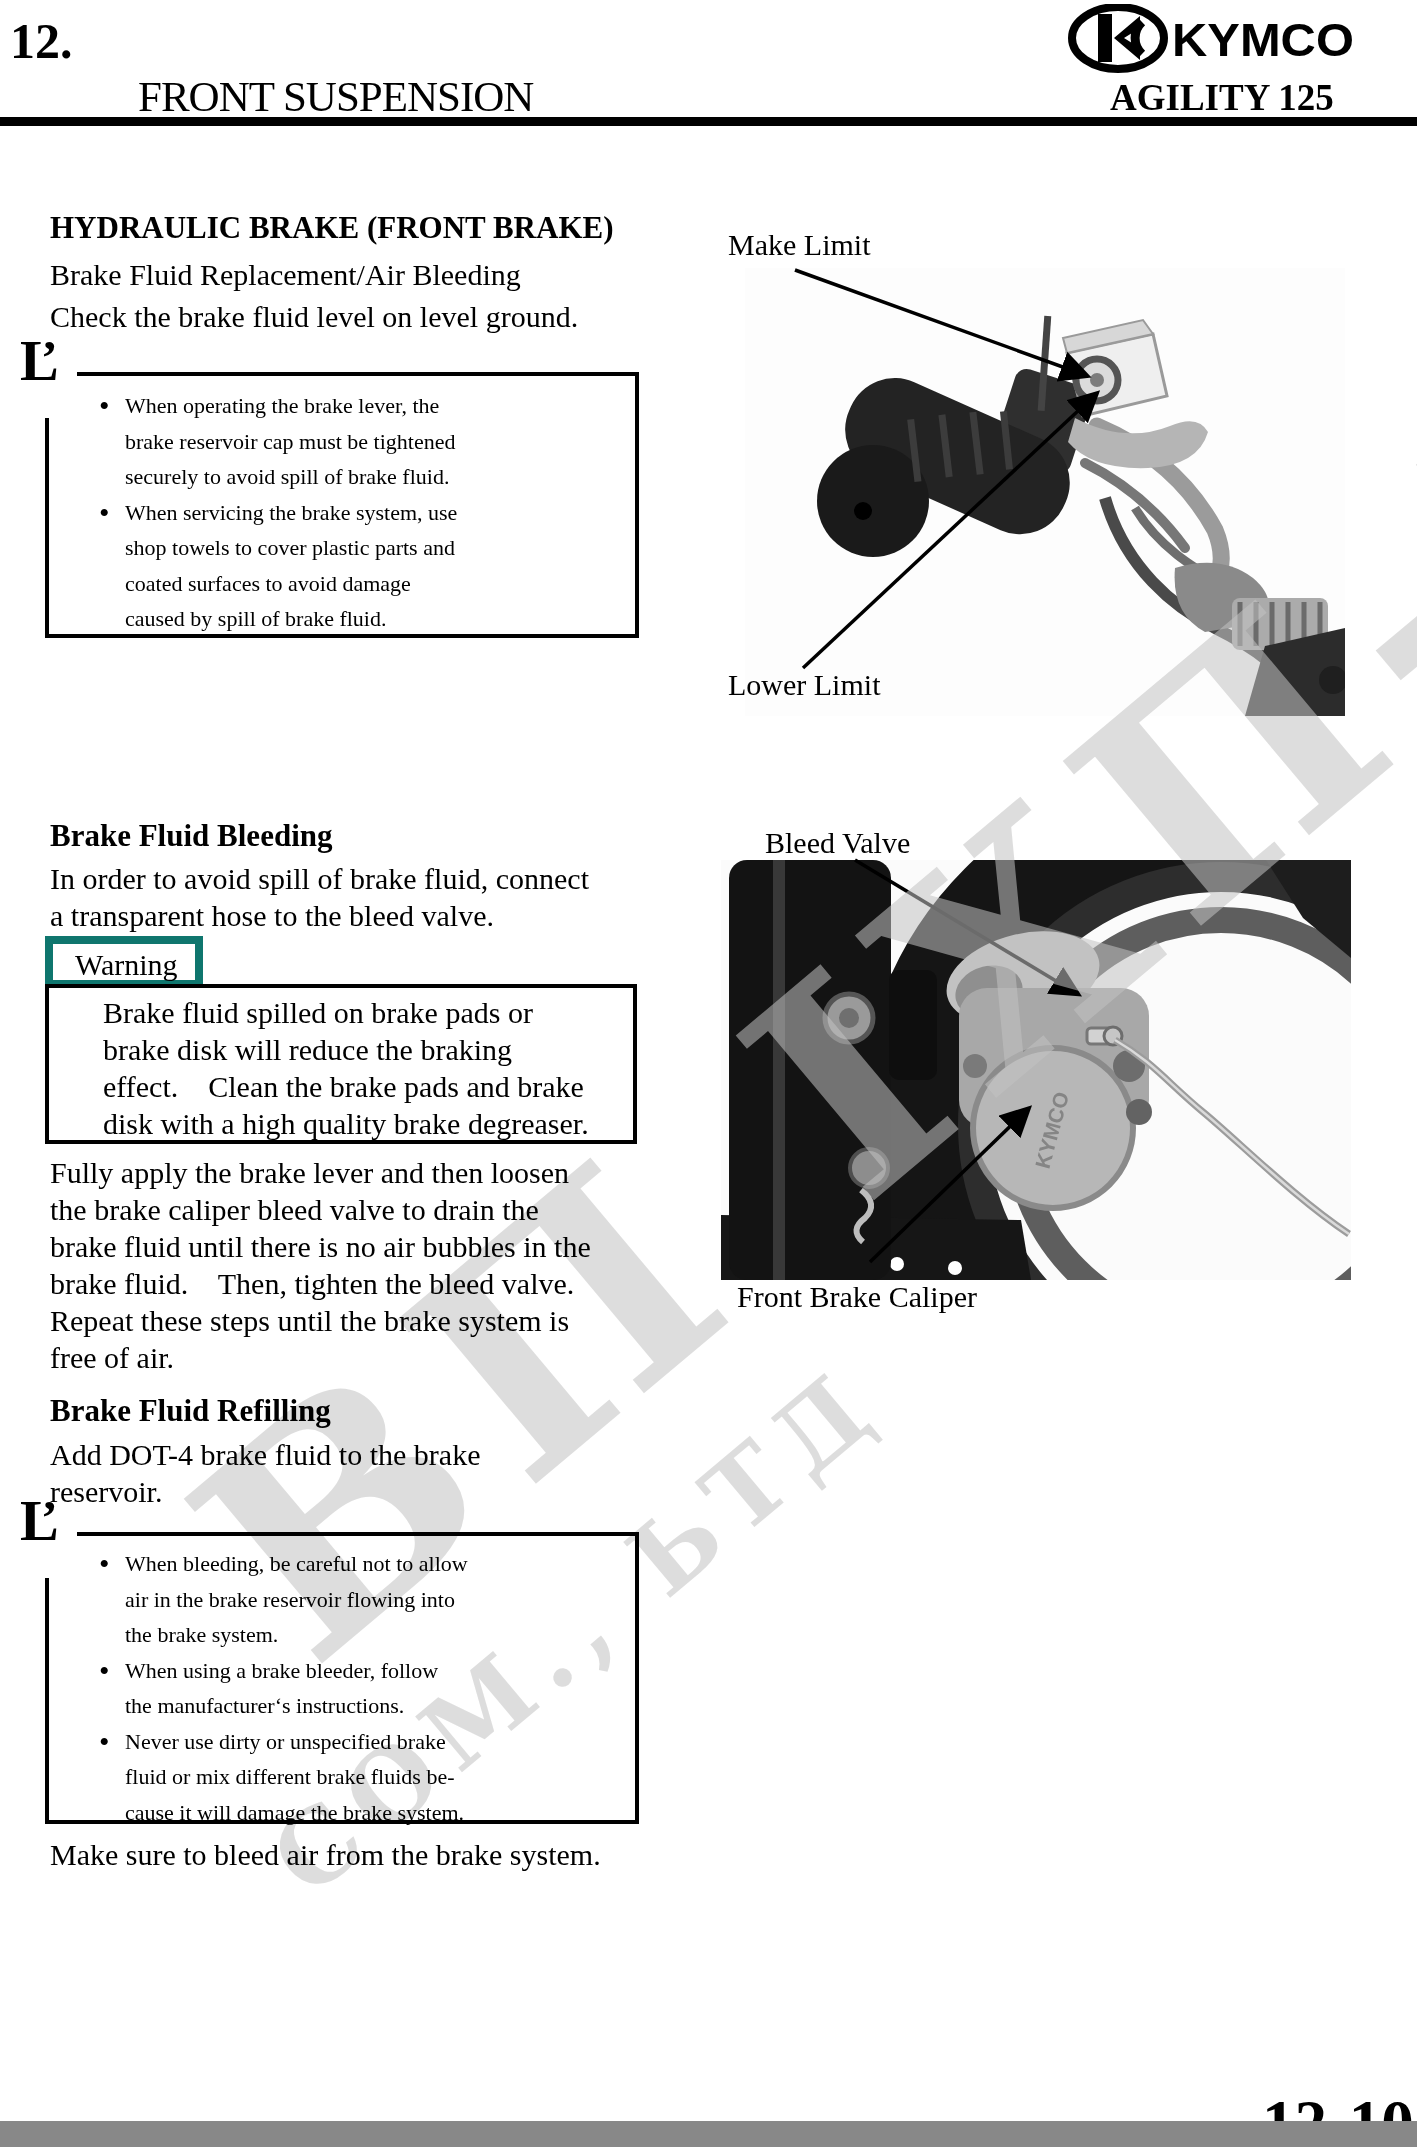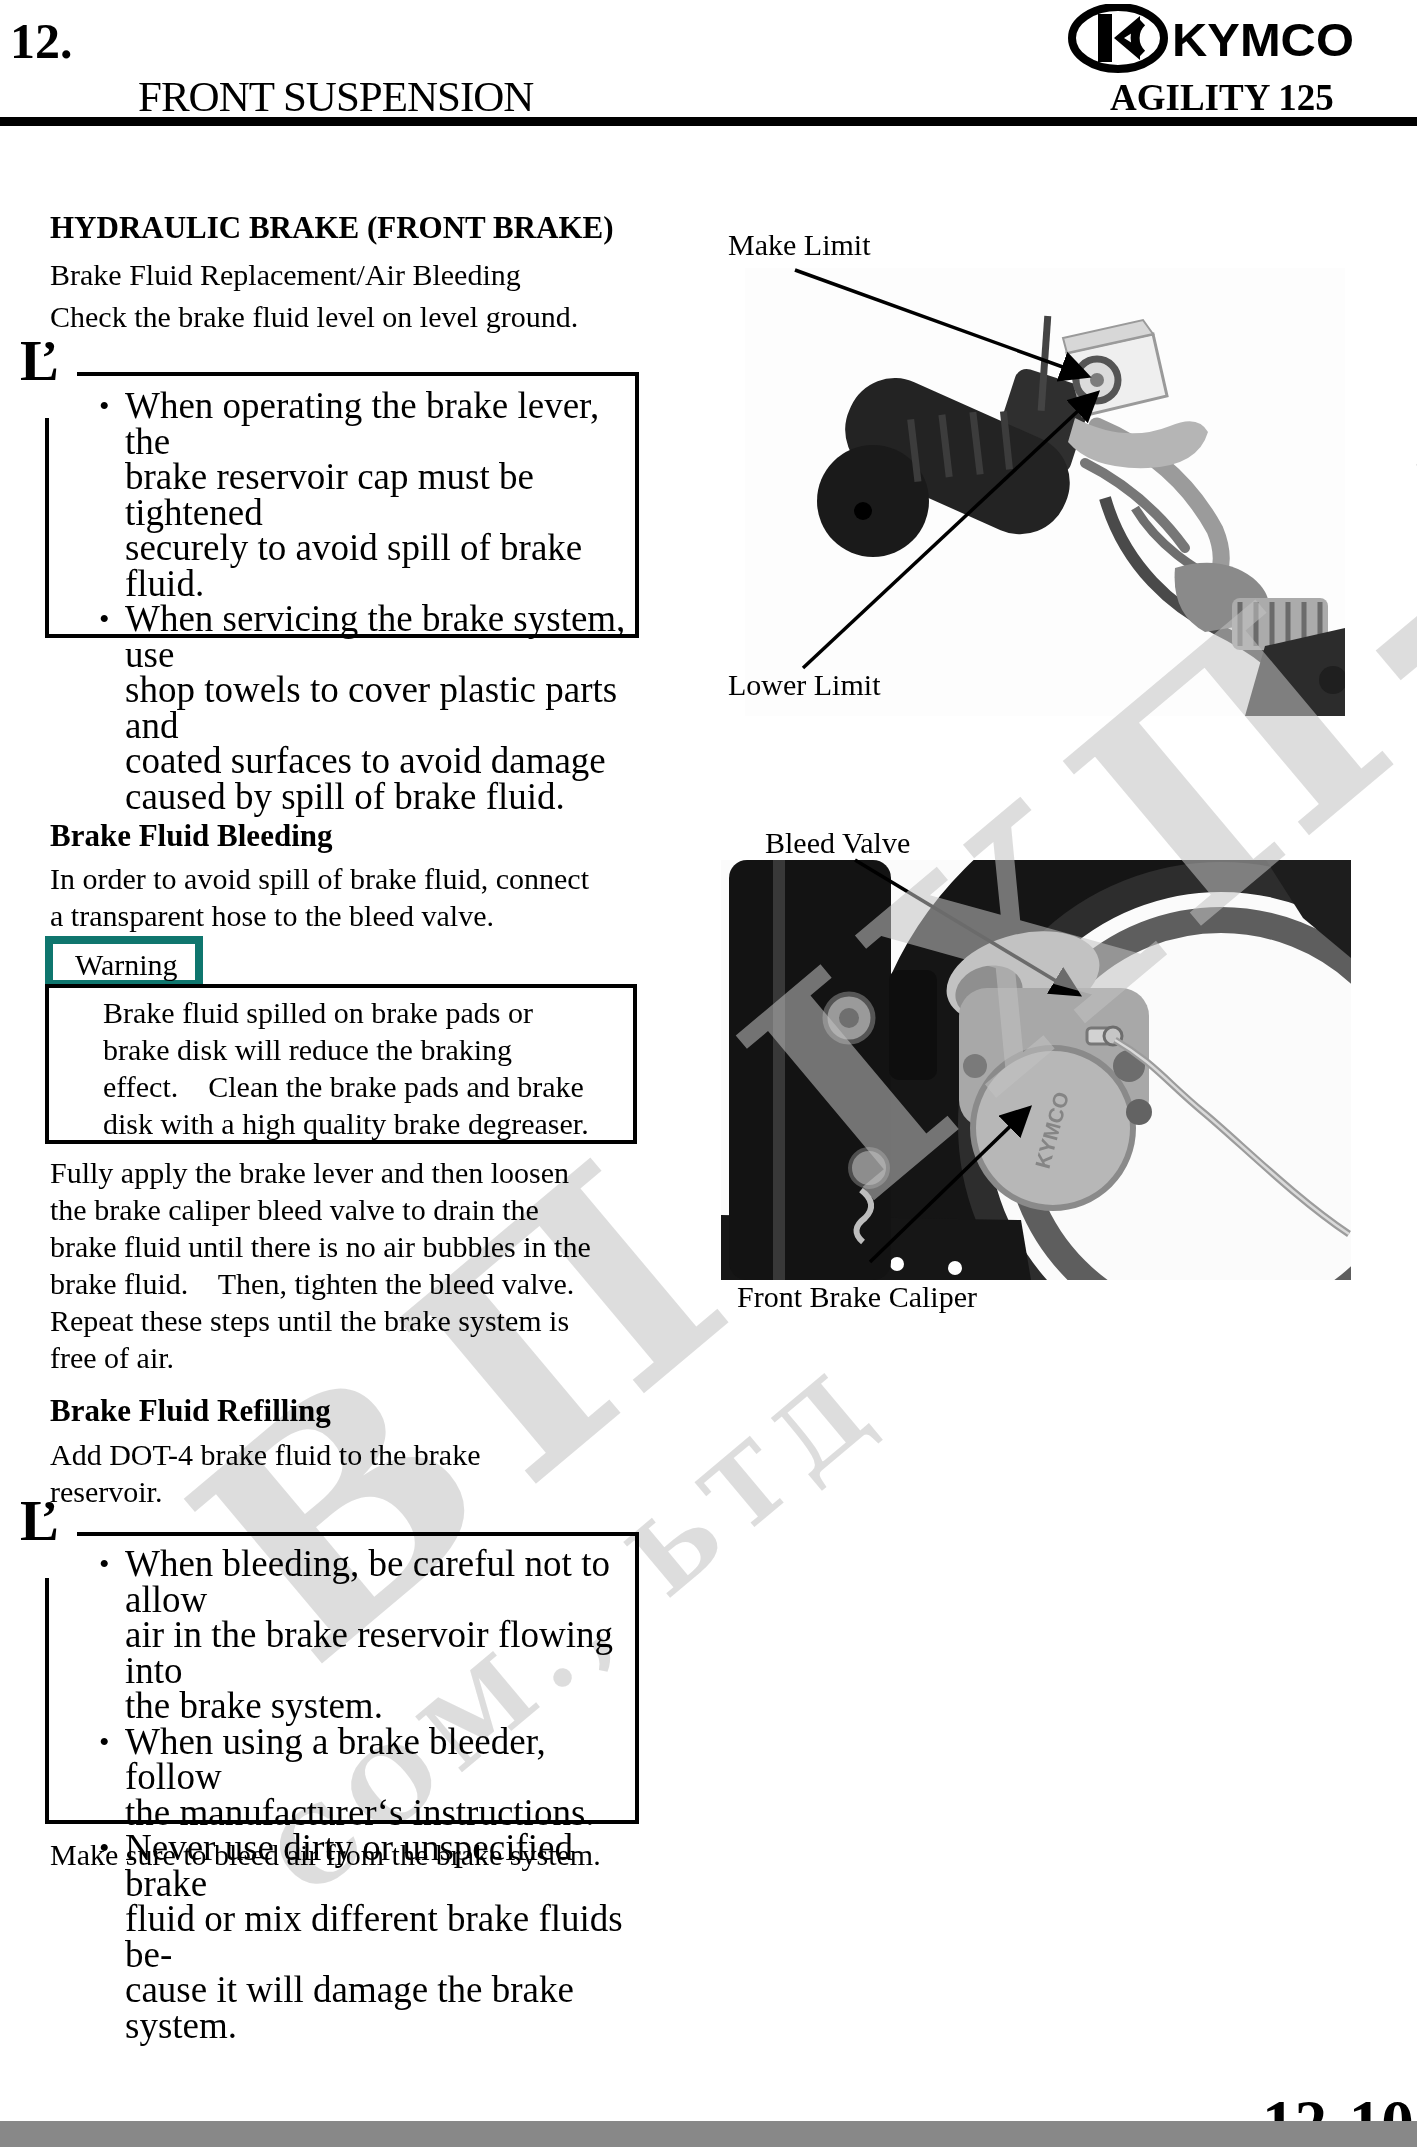--- a/index.html
+++ b/index.html
@@ -27,21 +27,21 @@
   .sec-heading { left:50px; z-index:4; }
   .caution-mark { left:20px; font-size:58px; font-weight:bold; line-height:1; z-index:4; }
 
   .caution-box {
     left:45px; width:594px; border:4px solid #000; z-index:3; background:transparent;
   }
   .corner-gap-v { position:absolute; left:-4px; top:-4px; width:8px; height:46px; background:#fff; }
   .corner-gap-h { position:absolute; left:-4px; top:-4px; width:32px; height:8px; background:#fff; }
   .bullet-row { display:flex; align-items:flex-start; padding-left:50px; }
   .blt { width:26px; font-size:30px; line-height:35.5px; flex:none; }
-  .btxt { font-size:37px; line-height:35.5px; white-space:pre-line; }
+  .btxt { font-size:22px; line-height:35.5px; white-space:pre-line; }
 
   .warn-tab { left:45px; top:936px; width:158px; height:52px; border:8px solid #0f766e; z-index:3; background:#fff; }
   .warn-tab-label { position:absolute; left:22px; top:4px; font-size:30px; }
   .warn-box { left:45px; top:984px; width:592px; height:160px; border:4px solid #000; z-index:3; }
   .warn-body { position:absolute; left:54px; top:6px; }
 
   
   .fig-group { z-index:1; }
   .fig-label { position:absolute; font-size:30px; z-index:4; white-space:nowrap; }
   .fig-photo { position:absolute; z-index:1; }

